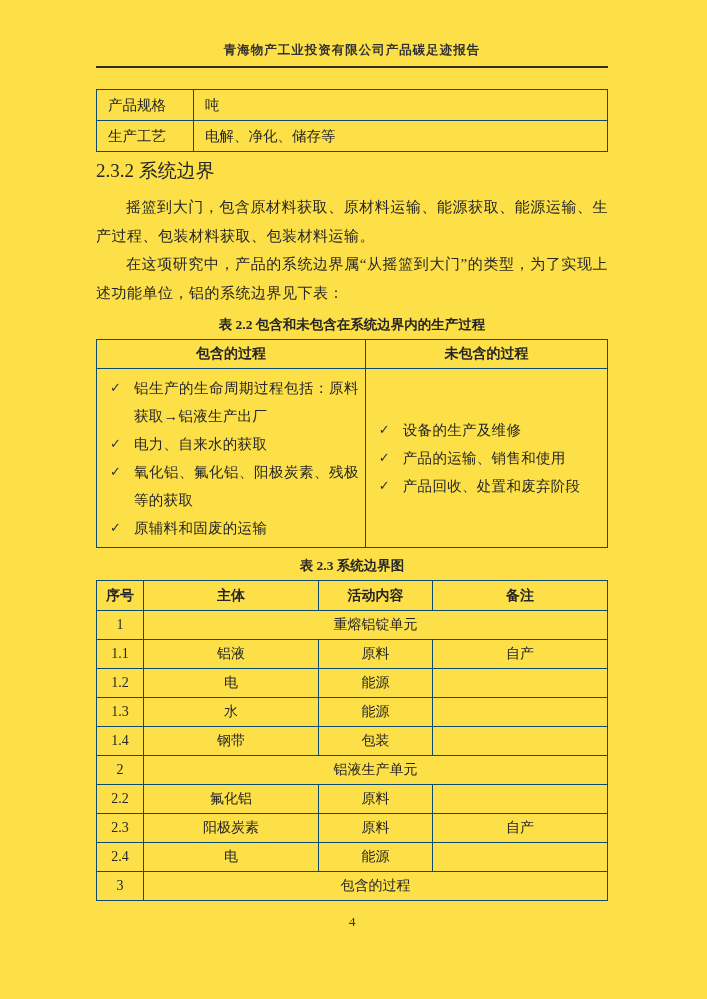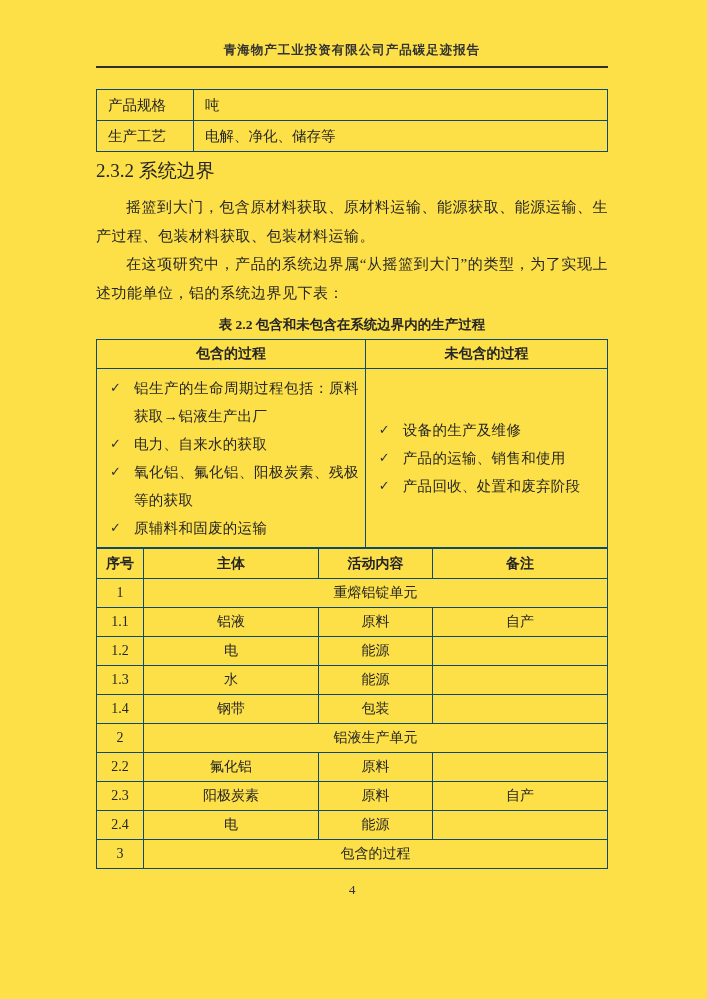--- a/index.html
+++ b/index.html
@@ -127,20 +127,21 @@
                 <div class="ck-item">
                   <span class="ck-mark">✓</span>
                   <span class="ck-text">产品回收、处置和废弃阶段</span>
                 </div>
               </div>
           </td>
         </tr>
       </tbody>
     </table>
 
+    <div class="tbl-caption">表 2.3 系统边界图</div>
 
     <table class="t23">
       <thead>
         <tr>
           <th class="c-no">序号</th>
           <th class="c-subject">主体</th>
           <th class="c-activity">活动内容</th>
           <th>备注</th>
         </tr>
       </thead>

